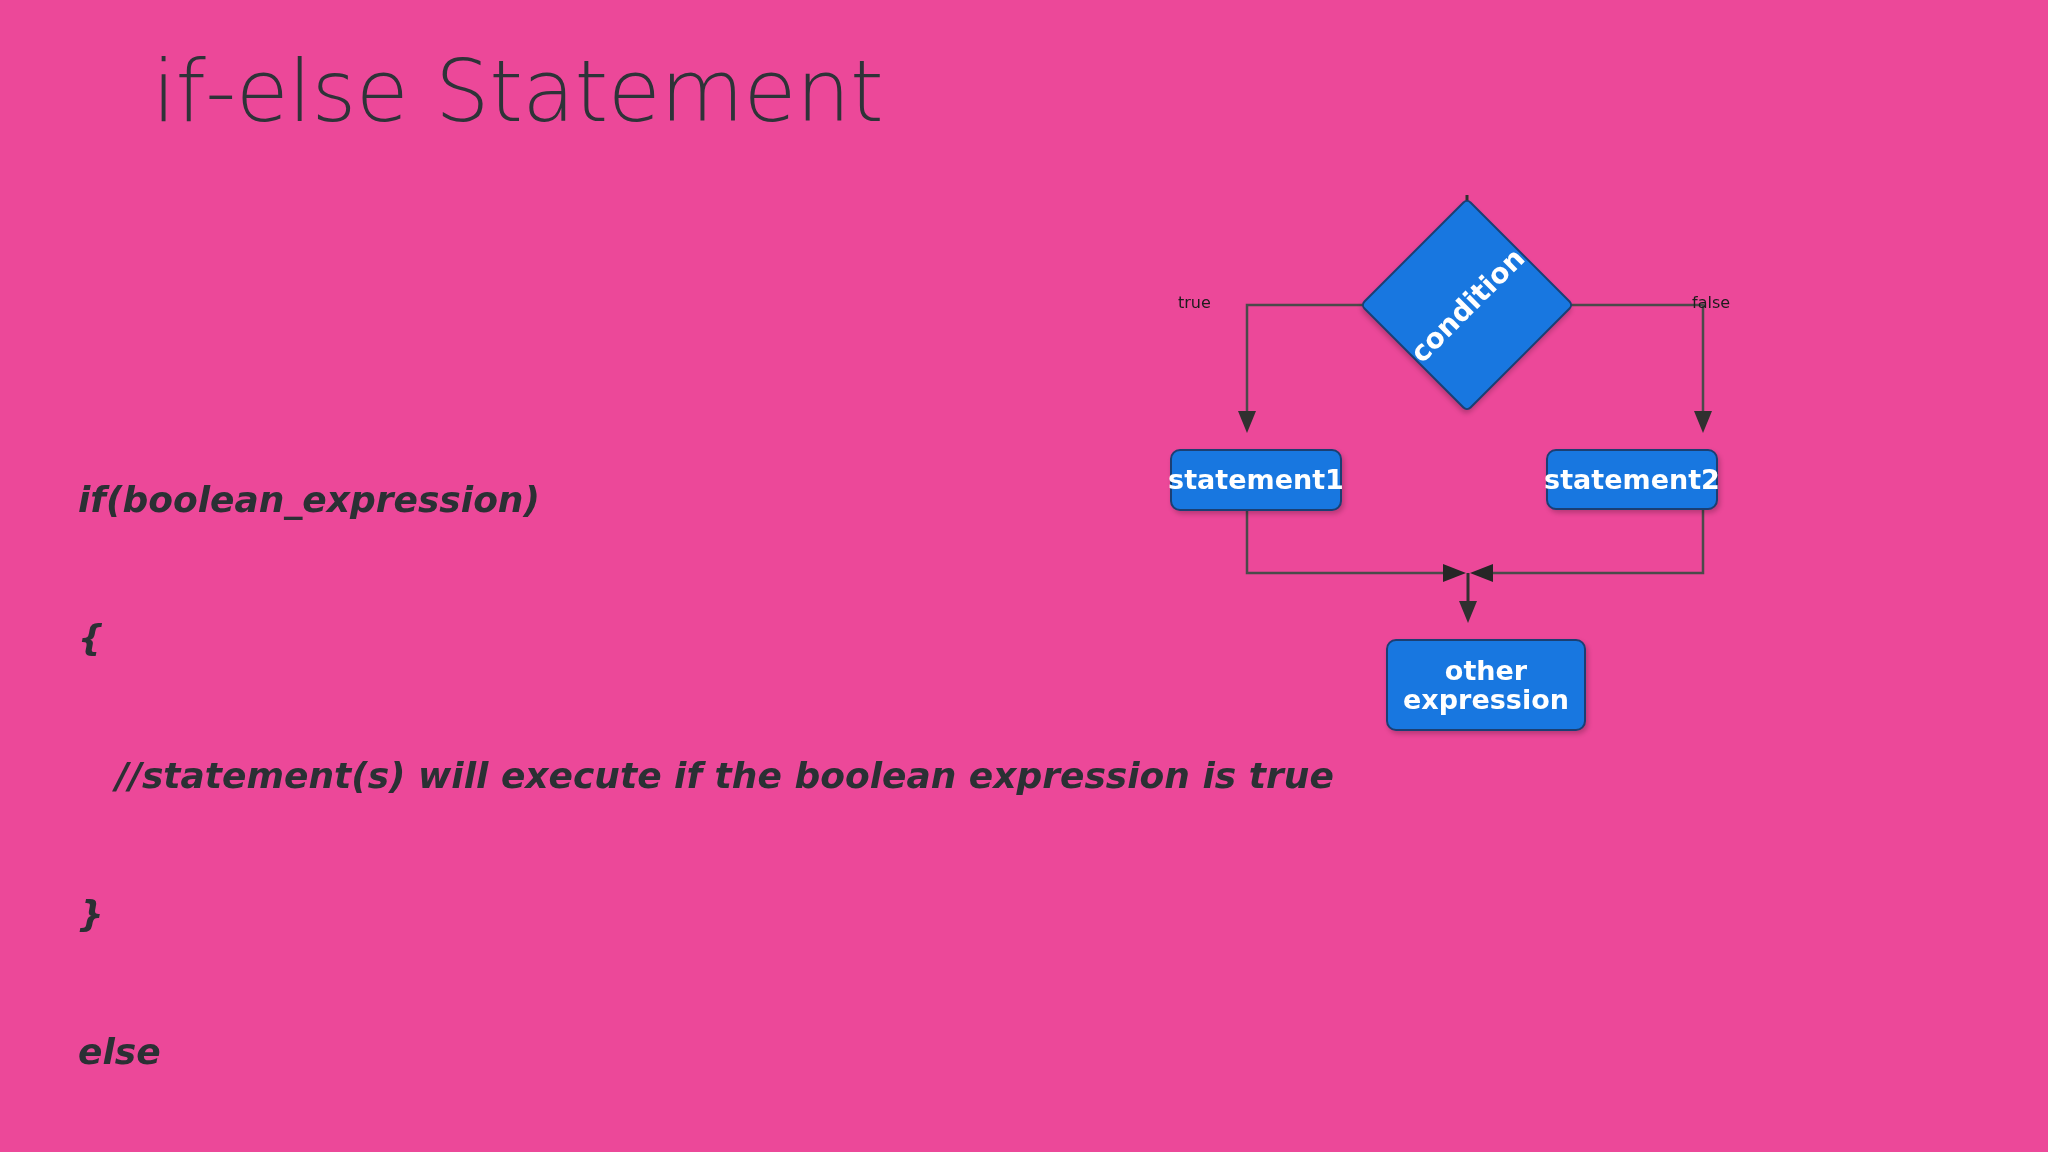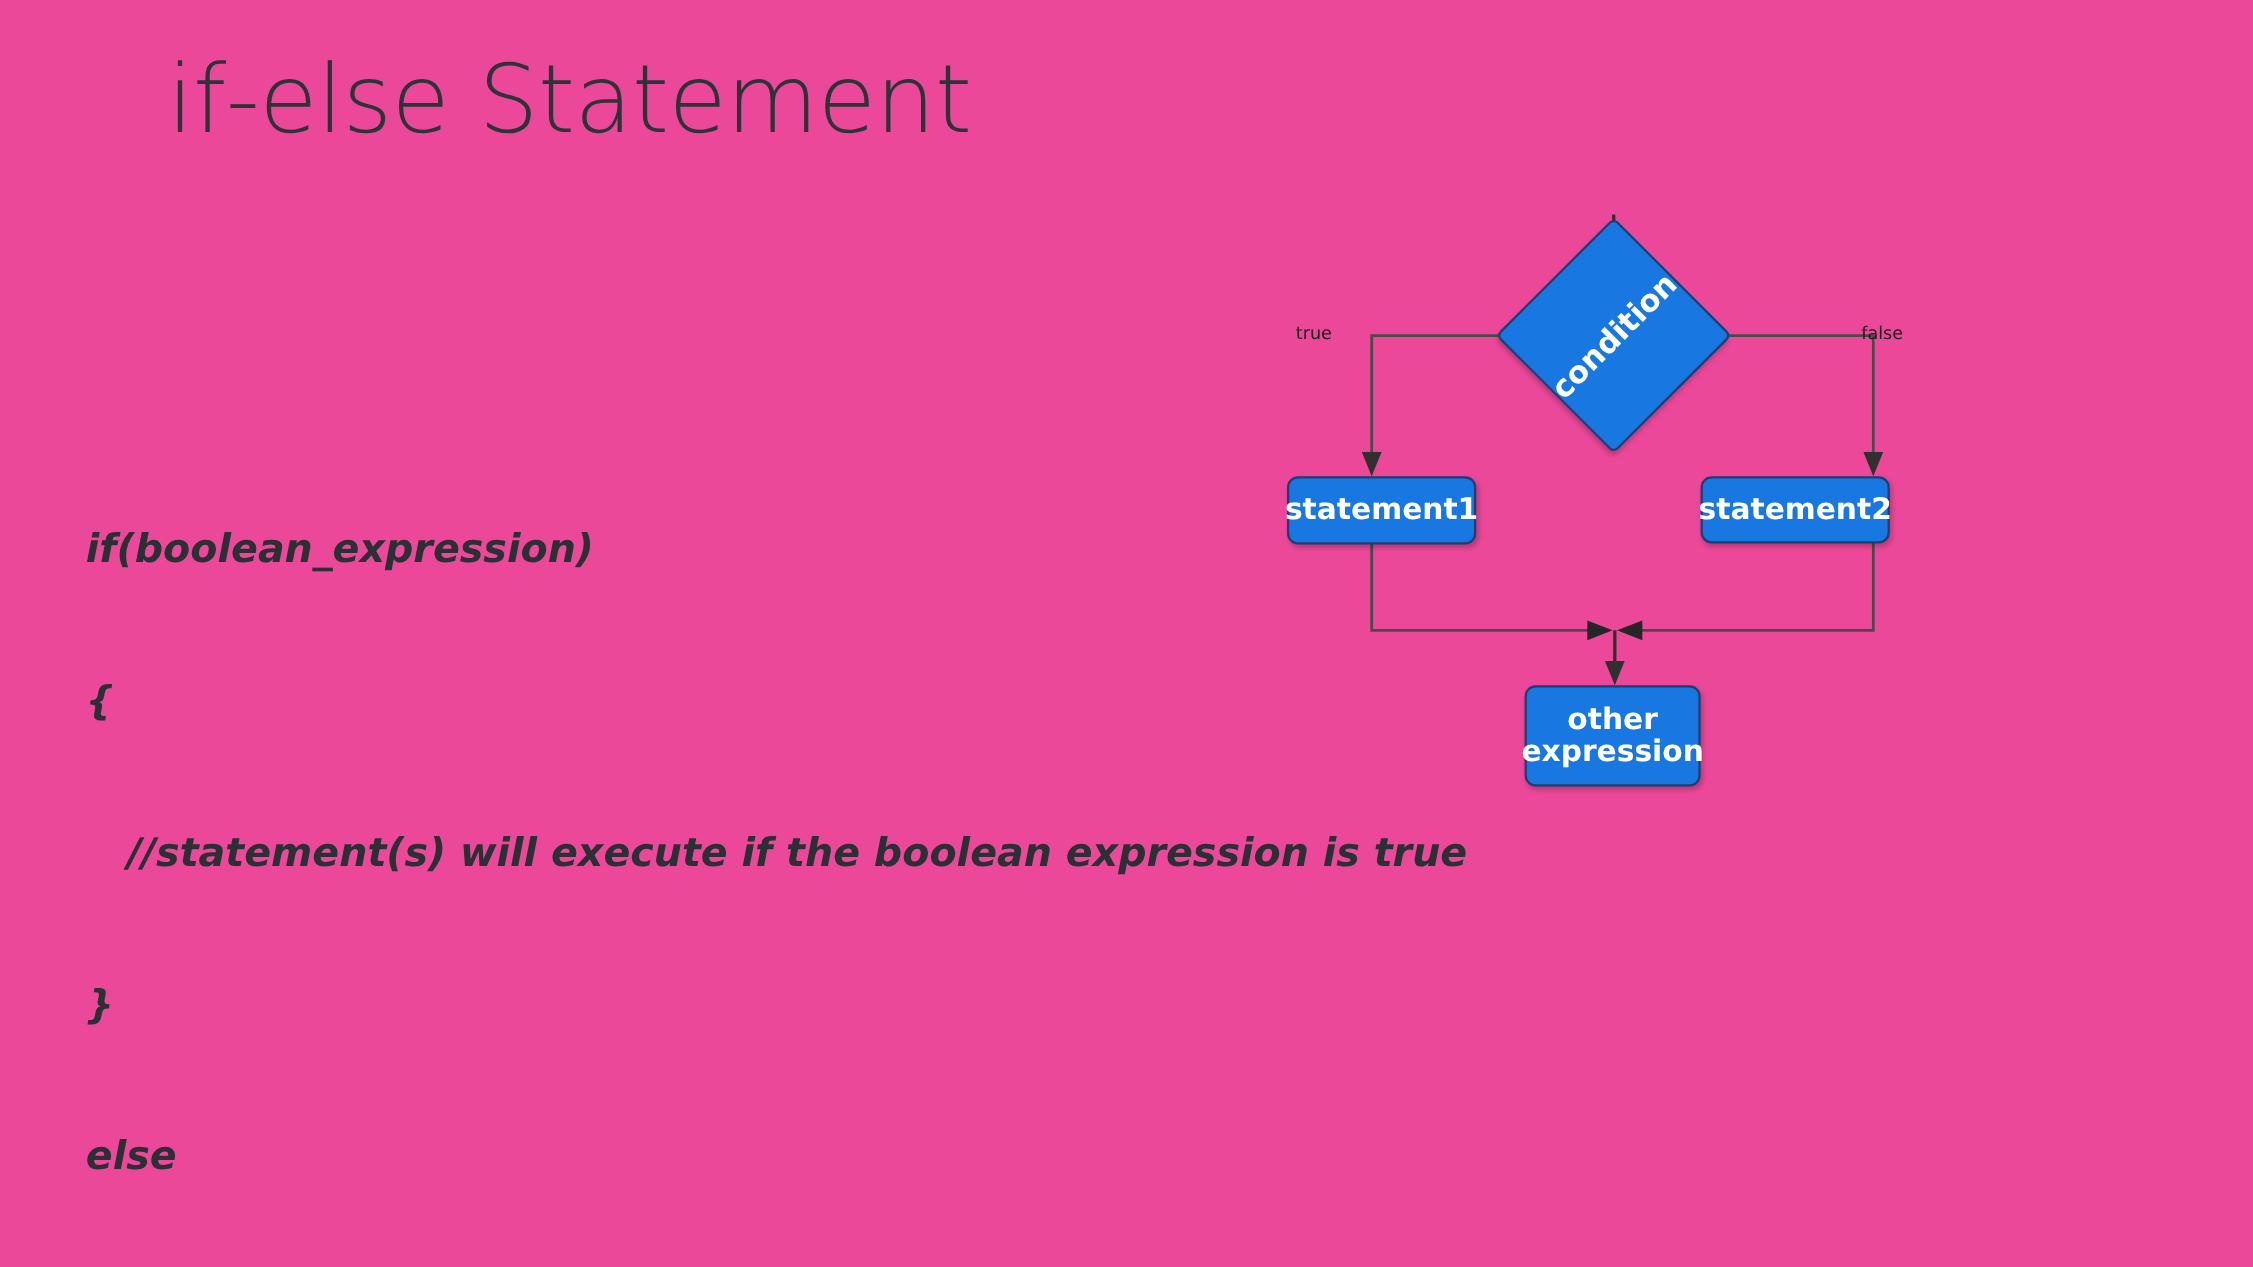--- a/index.html
+++ b/index.html
@@ -73,20 +73,21 @@
     display: flex;
     align-items: center;
     justify-content: center;
     color: #ffffff;
     font-family: "DejaVu Sans", "Liberation Sans", sans-serif;
     font-weight: bold;
     font-size: 27px;
     text-align: center;
     line-height: 1.08;
     box-shadow: 2px 3px 5px rgba(0,0,0,0.22);
+    margin-top: 16px;
   }
   .node.rect {
     border-radius: 10px;
   }
 
   
   #node-condition {
     position: absolute;
     width: 152px;
     height: 152px;
@@ -178,19 +179,19 @@
     <div class="edge-label" style="left:542px; top:98px;">false</div>
 
     <div class="node rect" style="left:20px; top:238px; width:172px; height:62px;">
       <span>statement1</span>
     </div>
 
     <div class="node rect" style="left:396px; top:238px; width:172px; height:61px;">
       <span>statement2</span>
     </div>
 
-    <div class="node rect" style="left:236px; top:428px; width:160px; height:92px; flex-direction:column;">
+    <div class="node rect" style="left:236px; top:428px; width:200px; height:92px; flex-direction:column;">
       <span>other</span>
       <span>expression</span>
     </div>
 
   </div>
 </div>
 
 </body></html>

